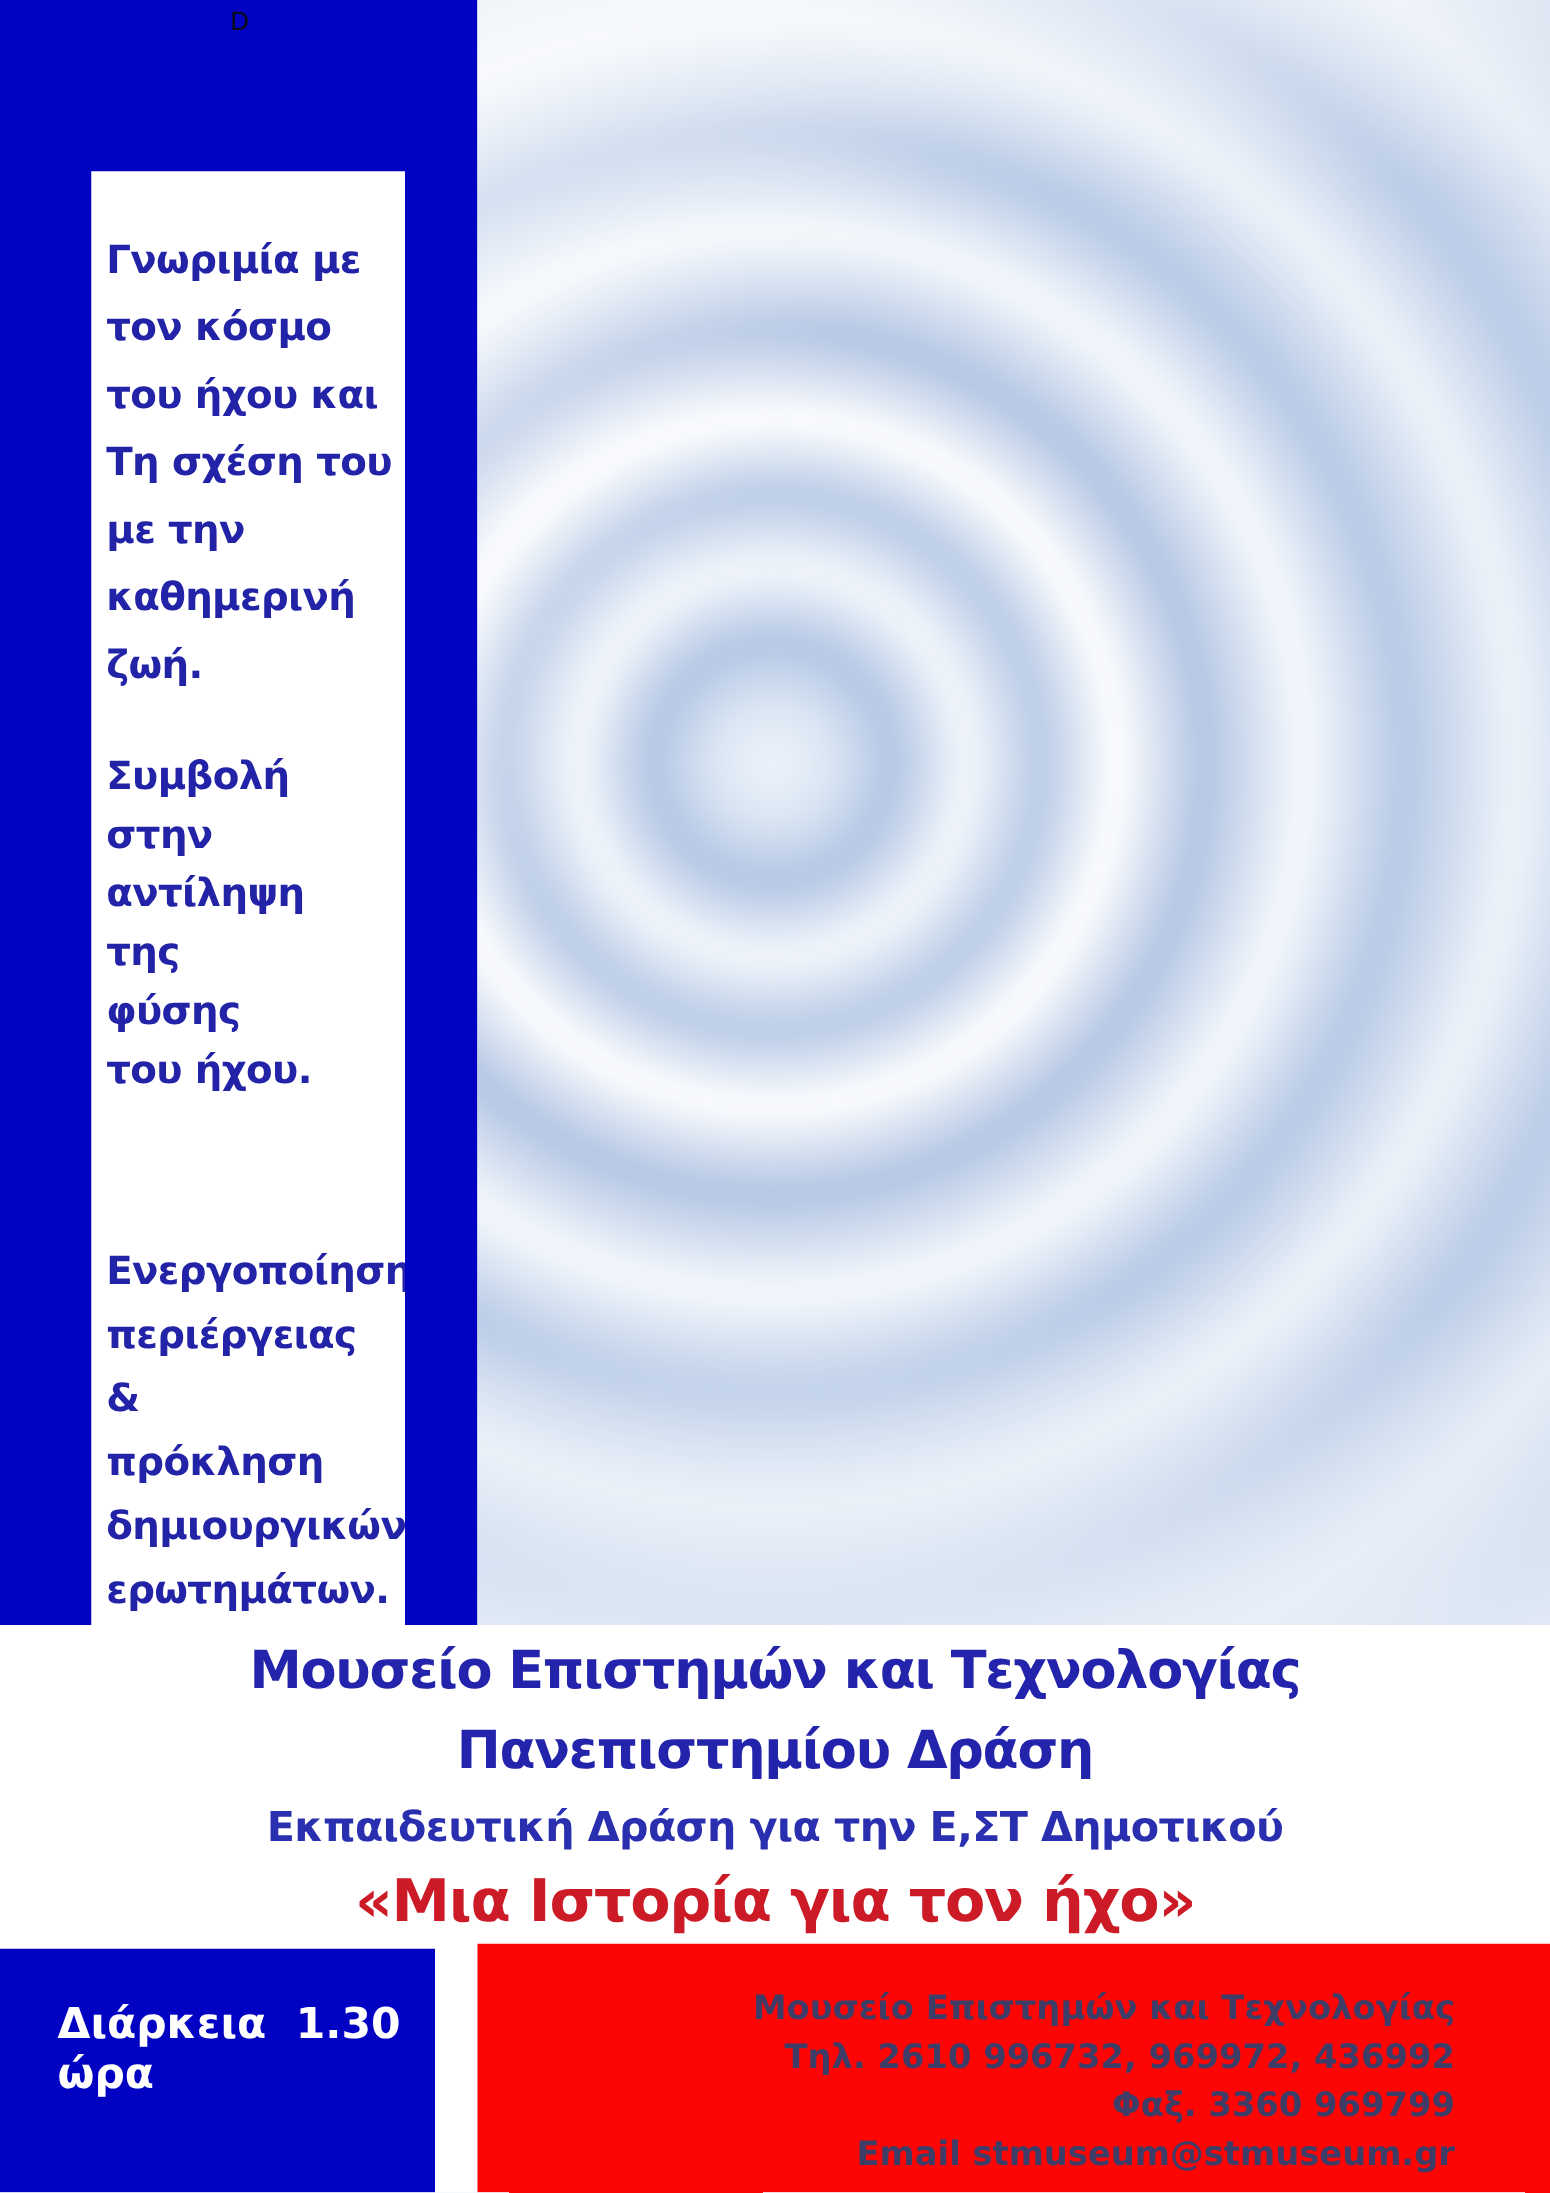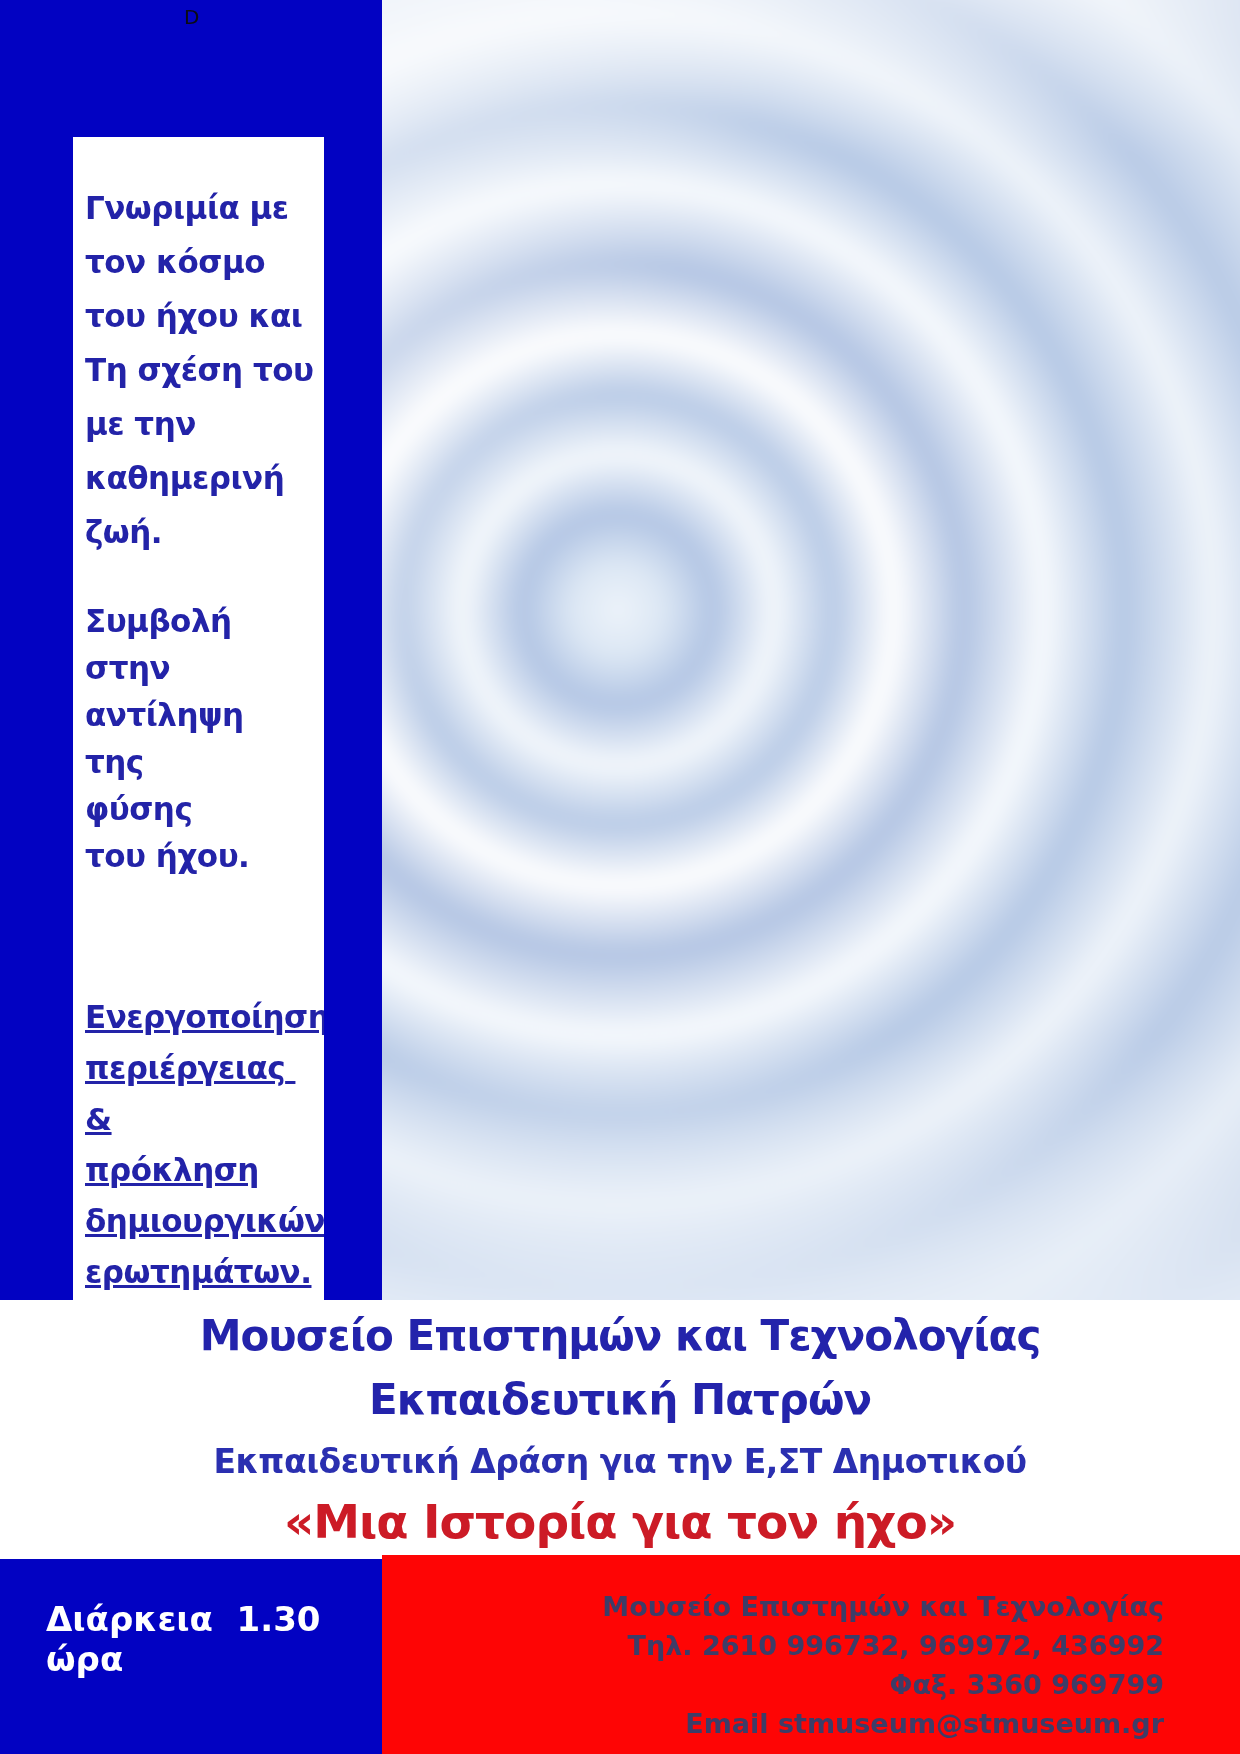--- a/index.html
+++ b/index.html
@@ -40,21 +40,21 @@
     position:absolute; left:73px; top:137px; width:251px; height:1190px;
     background:#ffffff; overflow:hidden;
   }
   .white-box .para {
     margin-left:12px; margin-right:4px;
     color:#2323A8; font-weight:bold; font-size:31px;
     letter-spacing:-0.5px; white-space:pre-wrap;
   }
   .para-1 { margin-top:44px; line-height:54px; }
   .para-2 { margin-top:39px; line-height:47px; }
-  .para-3 { margin-top:112px; line-height:51px;text-decoration:underline; }
+  .para-3 { margin-top:112px; line-height:51px; }
 
   
   .stray-d {
     position:absolute; left:184px; top:5px;
     font-size:20px; color:#0B0B14; font-weight:400;
   }
 
   
   .titles {
     position:absolute; left:0; top:1300px; width:1240px;
@@ -78,21 +78,21 @@
   
   .bar-red {
     position:absolute; left:382px; top:1555px; width:858px; height:199px;
     background:#FE0505;
   }
   .contact {
     padding-top:32px; padding-right:76px; text-align:right;
     color:#3D3D68; font-weight:bold; font-size:27px; line-height:39px;
   }
   .bar-blue {
-    position:absolute; left:0; top:1559px; width:382px; height:195px;
+    position:absolute; left:0; top:1559px; width:348px; height:195px;
     background:#0202C2;
   }
   .duration {
     padding-top:40px; padding-left:46px;
     color:#FFFFFF; font-weight:bold; font-size:34px; white-space:pre-wrap;
   }
 </style>
 </head>
 <body>
 
@@ -120,21 +120,21 @@
 του ήχου.</div>
     <div class="para para-3">Ενεργοποίηση
 περιέργειας &amp;
 πρόκληση
 δημιουργικών
 ερωτημάτων.</div>
   </div>
 
   <div class="titles">
     <div class="museum-line museum-line-1">Μουσείο Επιστημών και Τεχνολογίας</div>
-    <div class="museum-line museum-line-2">Εκπαιδευτική Πατρών</div>
+    <div class="museum-line museum-line-2">Πανεπιστημίου Δράση</div>
     <div class="subtitle-line">Εκπαιδευτική Δράση για την Ε,ΣΤ Δημοτικού</div>
     <div class="event-title">«Μια Ιστορία για τον ήχο»</div>
   </div>
 
   <div class="bar-red">
     <div class="contact">
       <div>Μουσείο Επιστημών και Τεχνολογίας</div>
       <div>Τηλ. 2610 996732, 969972, 436992</div>
       <div>Φαξ. 3360 969799</div>
       <div>Email stmuseum@stmuseum.gr</div>

